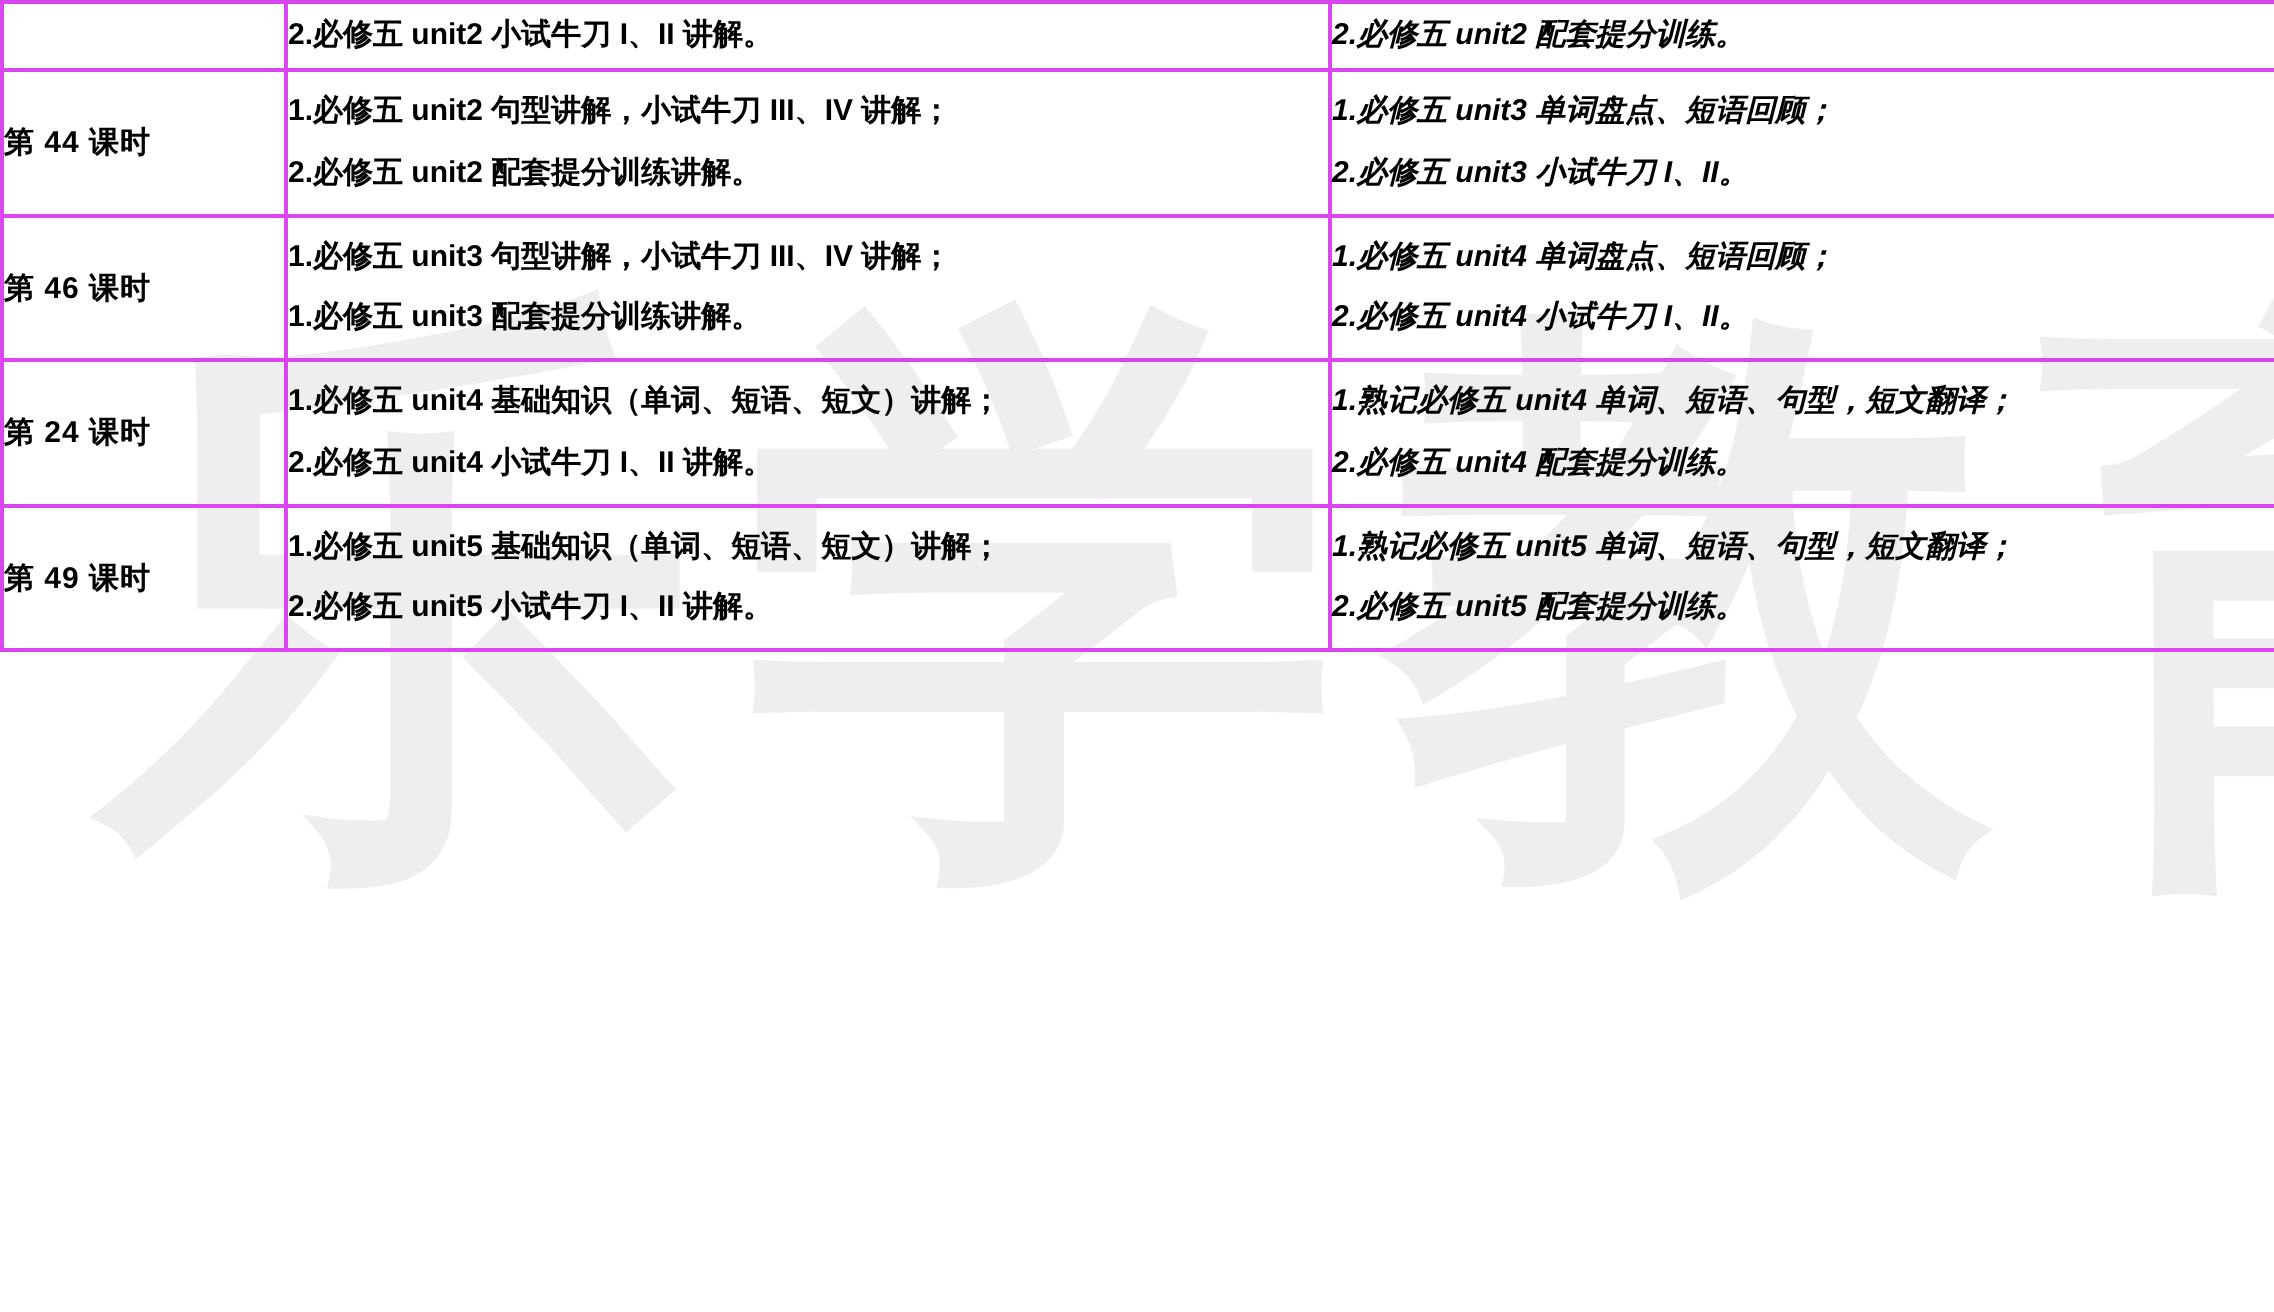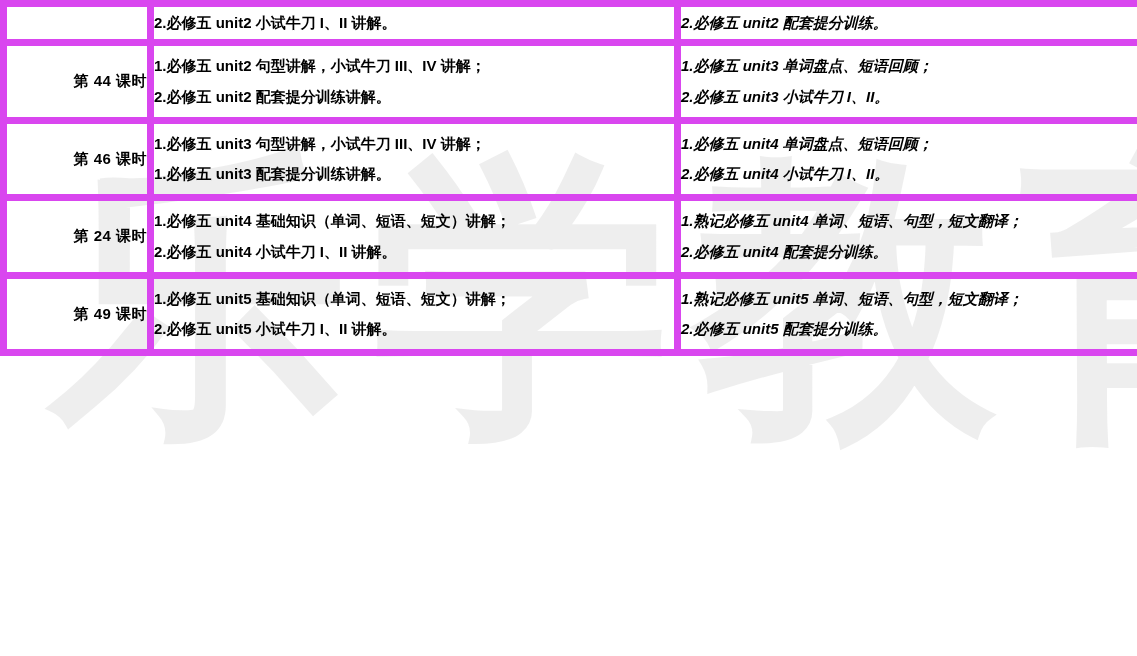--- a/index.html
+++ b/index.html
@@ -42,29 +42,29 @@
 
   
   table.schedule {
     border-collapse: collapse;
     width: 1137px;
     table-layout: fixed;
     position: relative;
     z-index: 10;
   }
   table.schedule td {
-    border: 7px solid #d946ef;
+    border: 2px solid #d946ef;
     vertical-align: middle;
     padding: 0;
     background: transparent;
     margin-top: 28px;
   }
   td.col-period {
     width: 140px;
-    text-align: right;
+    text-align: left;
     font-weight: bold;
     font-size: 15px;
     letter-spacing: 0.5px;
   }
   td.col-content {
     width: 520px;
     padding: 6px 12px 6px 14px;
   }
   td.col-content2 {
     width: 475px;

